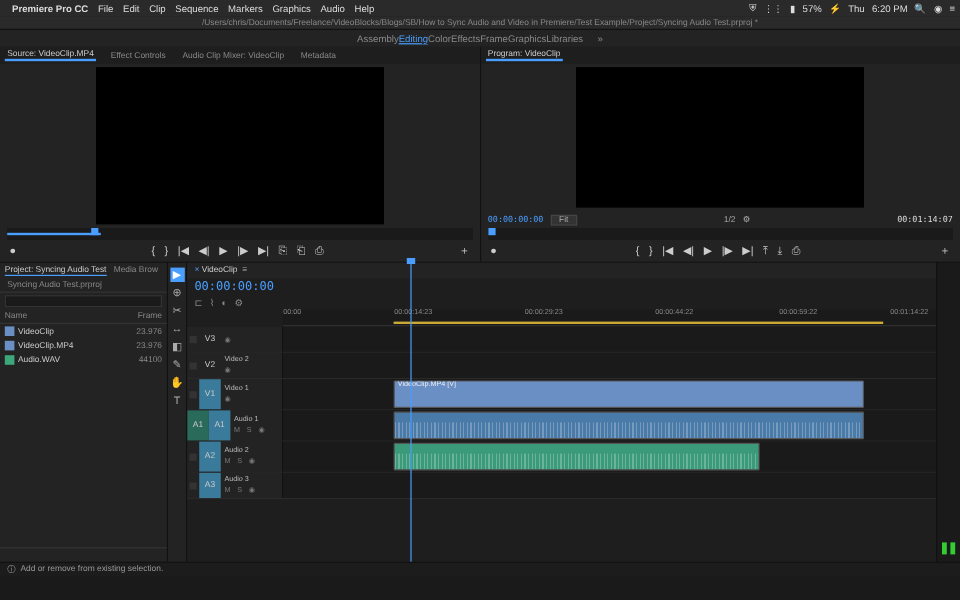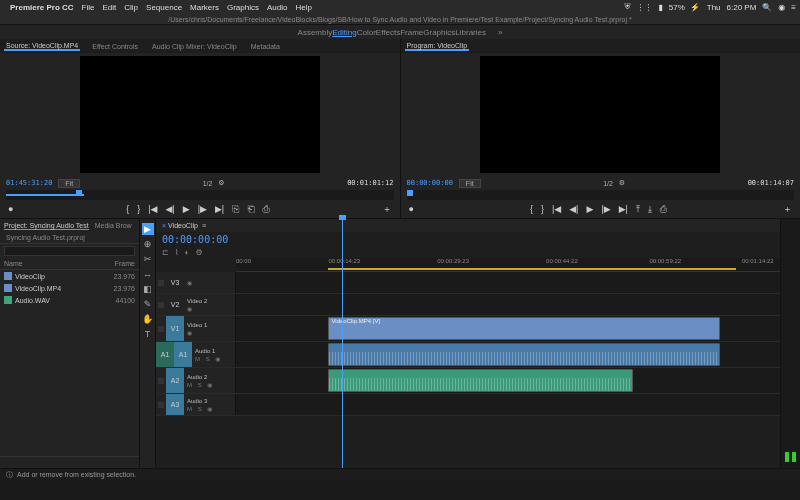--- a/index.html
+++ b/index.html
@@ -129,27 +129,20 @@
   <div class="panel">
     <div class="tabs">
       <span class="t active">Source: VideoClip.MP4</span>
       <span class="t">Effect Controls</span>
       <span class="t">Audio Clip Mixer: VideoClip</span>
       <span class="t">Metadata</span>
     </div>
     <div class="viewer">
         <div class="black"></div>
       </div>
-    <div class="tcbar">
-      <span class="tc-blue">01:45:31:20</span>
-      <span class="fit">Fit</span>
-      <span style="margin-left:auto">1/2</span>
-      <span>⚙</span>
-      <span class="tc-white">00:01:01:12</span>
-    </div>
     <div class="scrub">
         <div class="play" style="width:20%"></div>
         <div class="head" style="left:18%"></div>
       </div>
     <div class="transport">
       <span class="leftgap">●</span>
       <span>{</span>
       <span>}</span>
       <span>|◀</span>
       <span>◀|</span>

